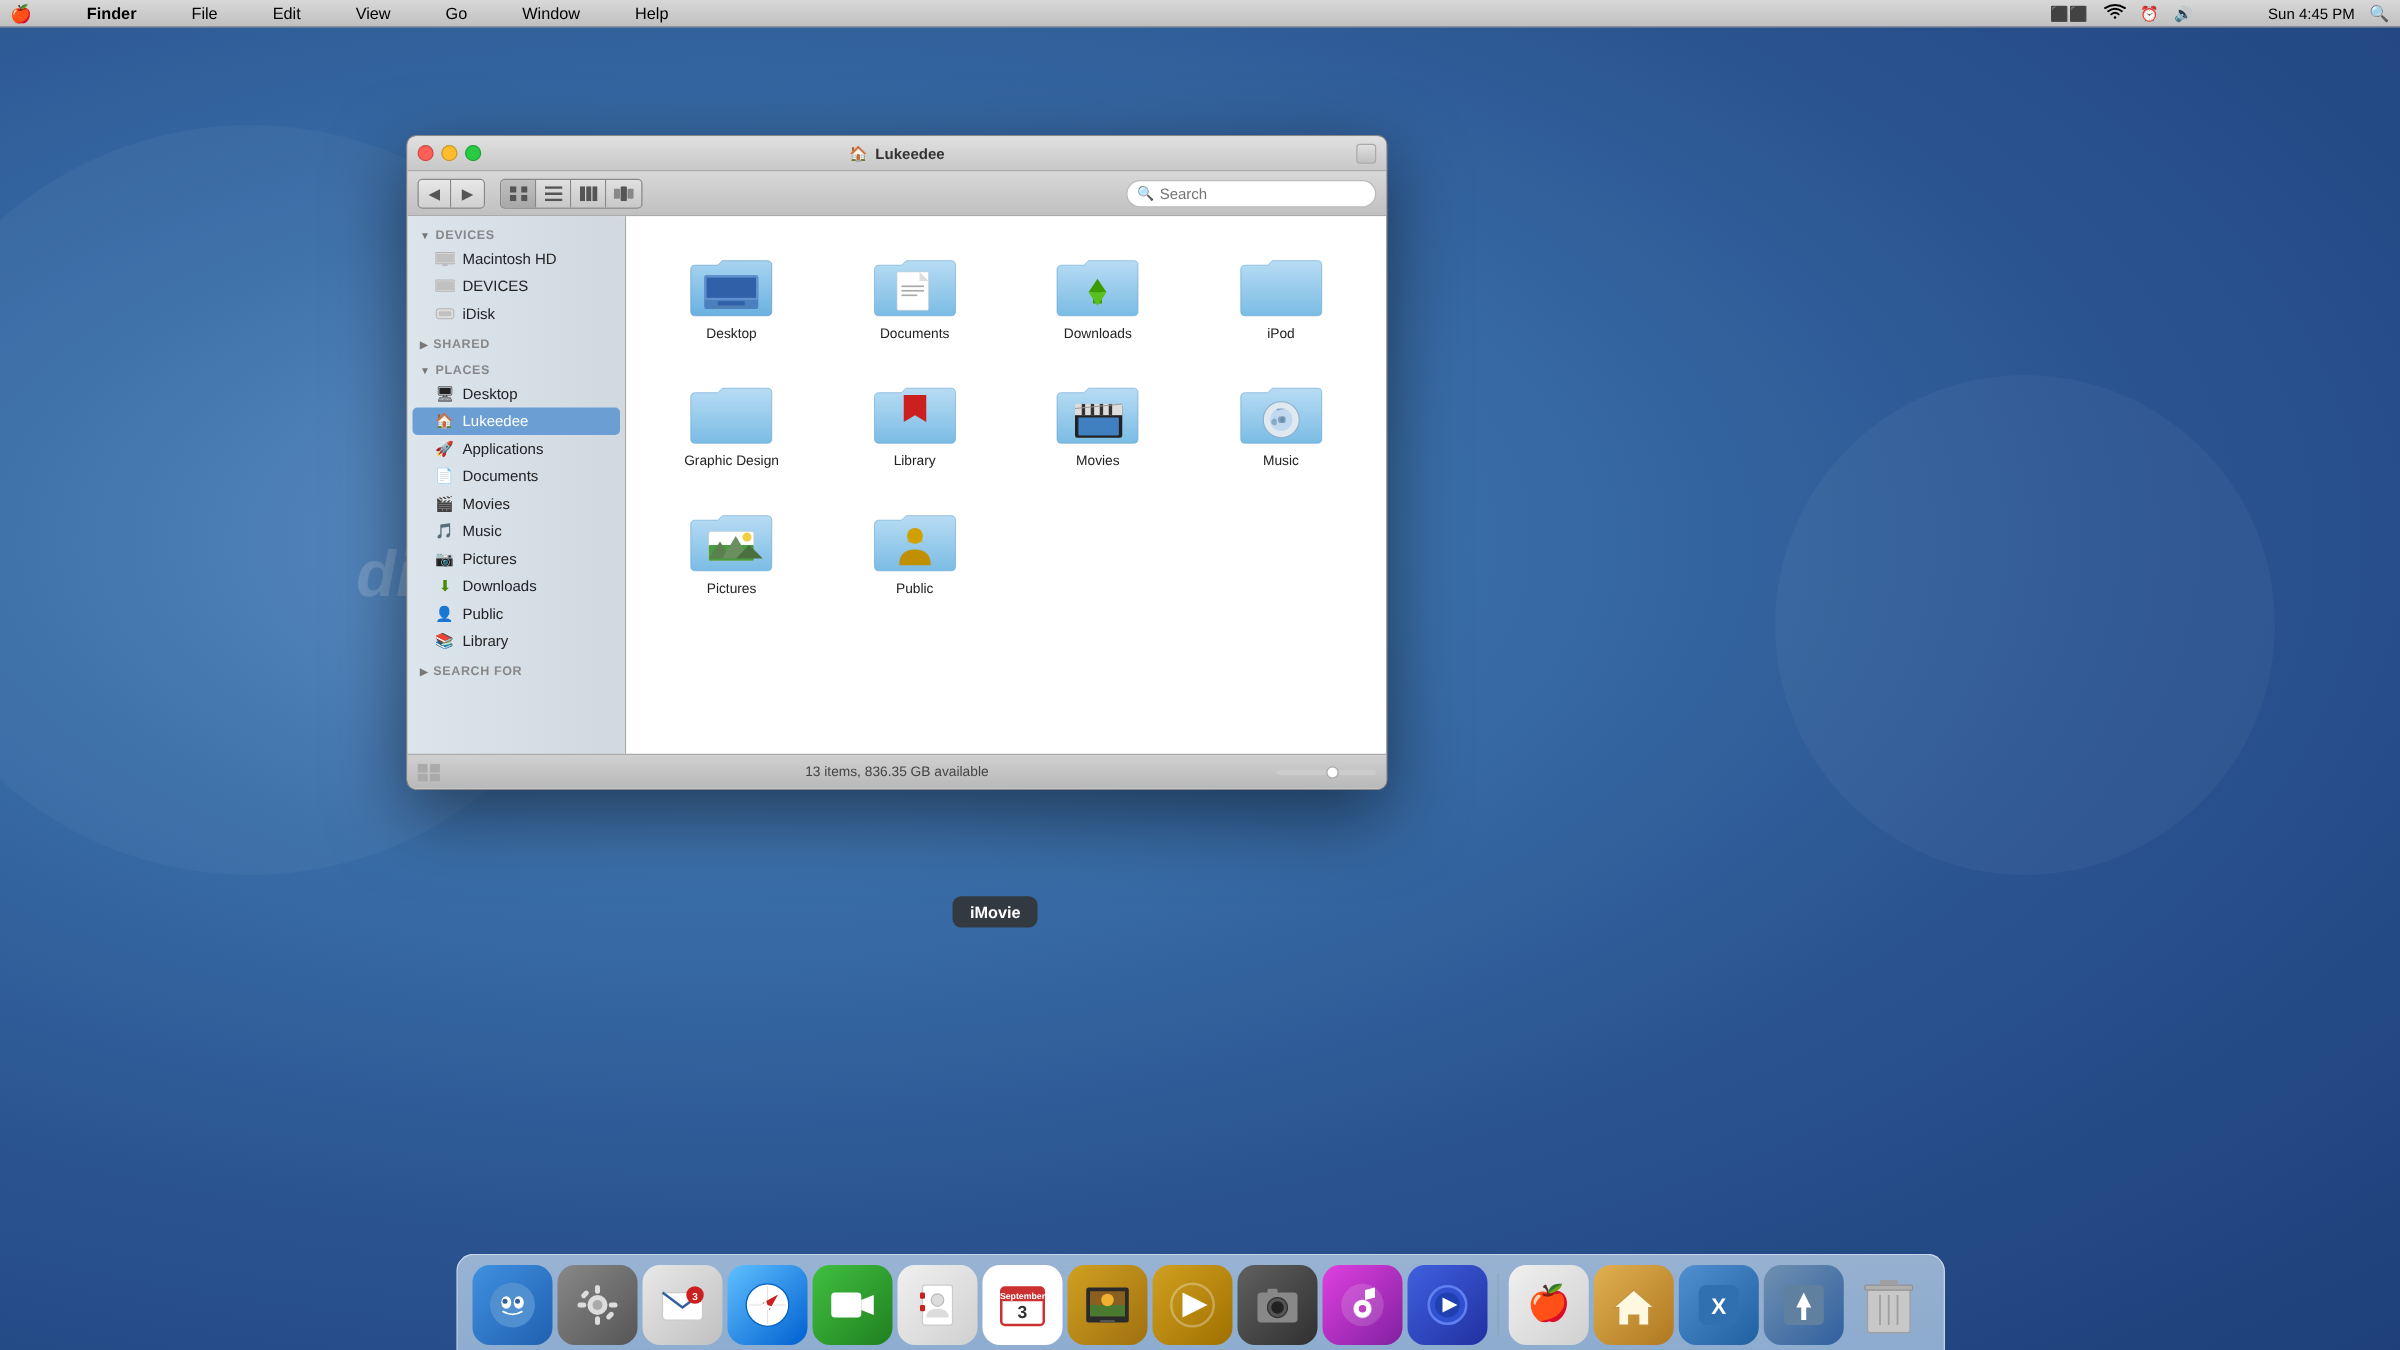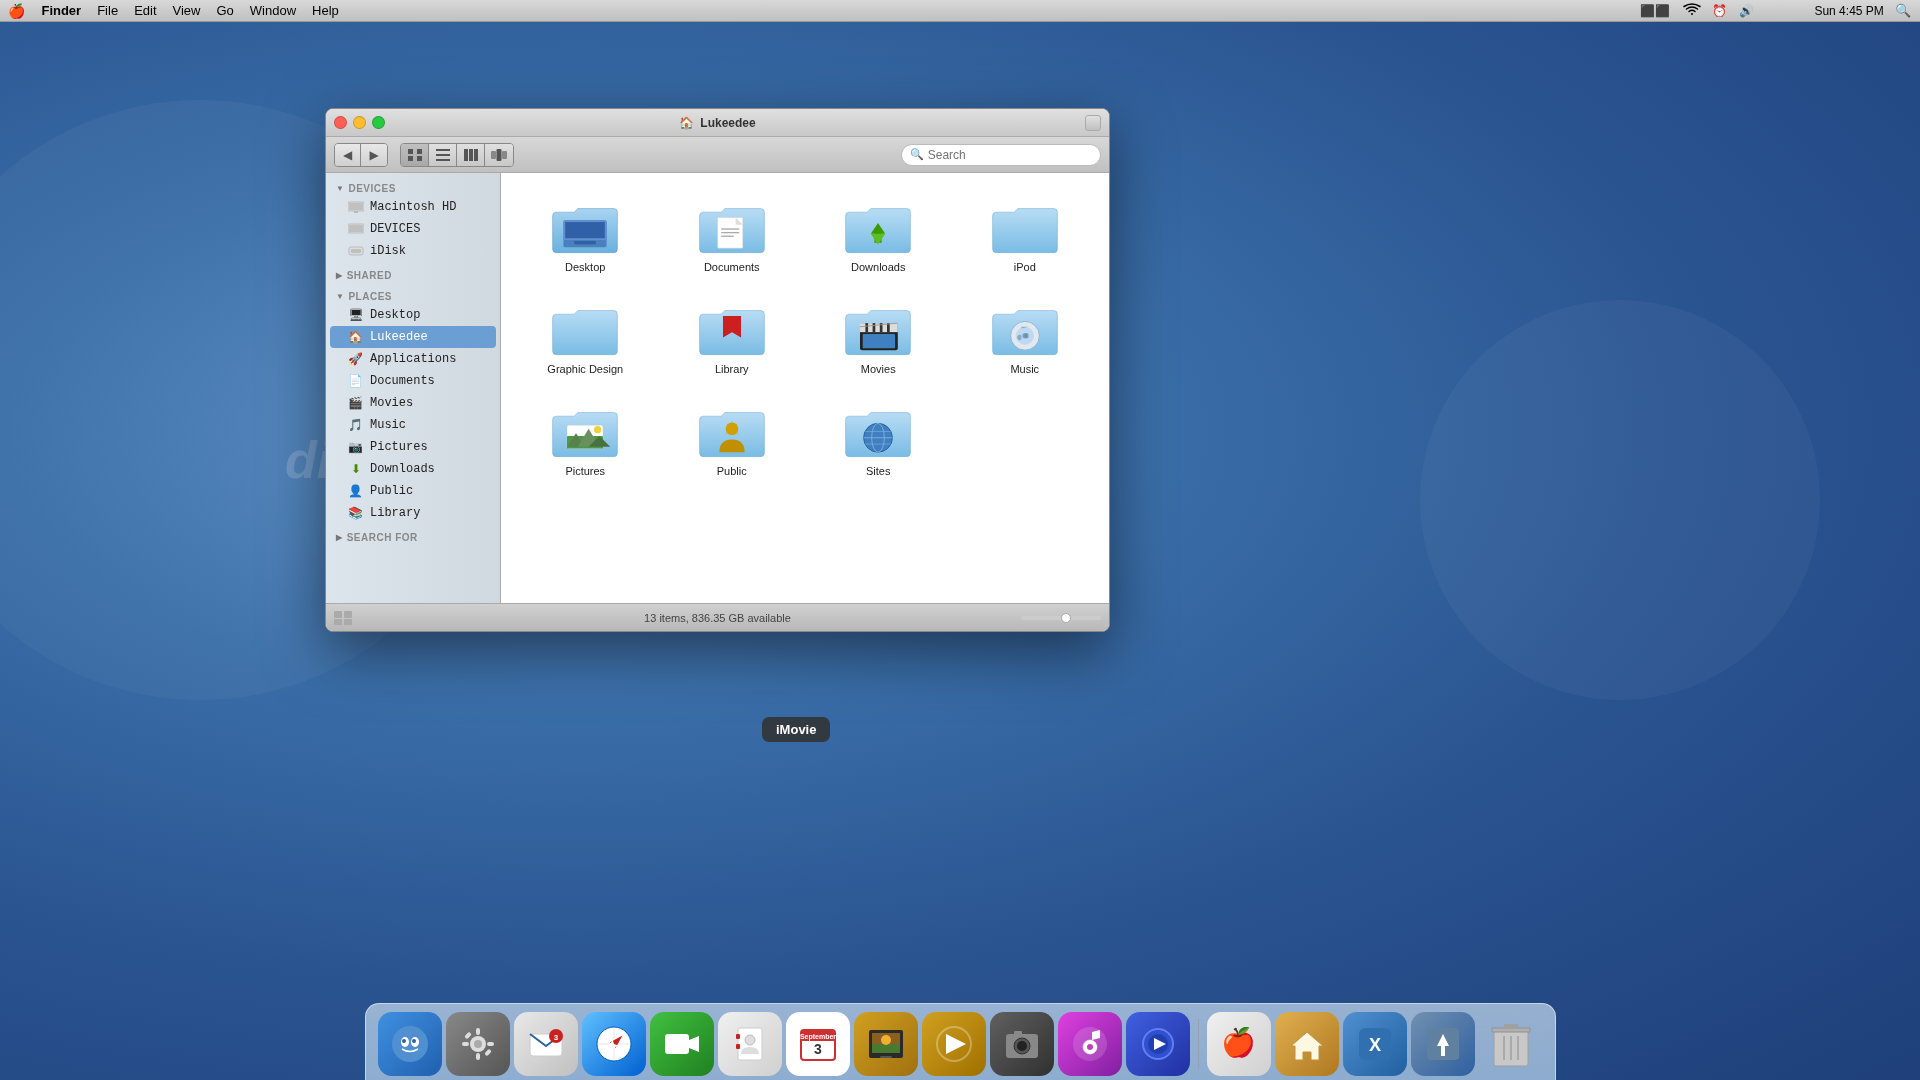--- a/index.html
+++ b/index.html
@@ -28,20 +28,21 @@
     }
     .menubar-apple {
       font-size: 14px;
       cursor: pointer;
     }
     .menubar-item {
       font-size: 13px;
       color: #000;
       cursor: pointer;
       font-weight: 500;
+      margin-left: 28px;
     }
     .menubar-item.active {
       font-weight: 700;
     }
     .menubar-right {
       margin-left: auto;
       display: flex;
       align-items: center;
       gap: 12px;
       font-size: 12px;
@@ -258,21 +259,20 @@
       width: 16px;
       height: 16px;
       display: flex;
       align-items: center;
       justify-content: center;
       font-size: 13px;
       flex-shrink: 0;
     }
     .sidebar-item-label {
       font-size: 12px;
-      font-family: Liberation Mono, monospace;
     }
 
     
     .file-grid-container {
       flex: 1;
       overflow-y: auto;
       background: white;
       padding: 16px;
     }
     .file-grid {
@@ -781,38 +781,20 @@
             <path d="M4 20 Q4 16 8 16 L28 16 L32 12 L72 12 Q76 12 76 16 L76 57 Q76 61 72 61 L8 61 Q4 61 4 57 Z" fill="url(#fg11)" stroke="#60a0d0" stroke-width="0.5"></path>
 
             <circle cx="40" cy="30" r="7" fill="#d0a000"></circle>
             <path d="M26,56 Q26,42 40,42 Q54,42 54,56" fill="#c09000"></path>
 
             <polygon points="40,22 48,36 32,36" fill="#d0a000" opacity="0.3"></polygon>
           </svg>
           <span class="file-label">Public</span>
         </div>
 
-        <div class="file-item">
-          <svg class="folder-svg" viewBox="0 0 80 65">
-            <defs>
-              <linearGradient id="fg12" x1="0%" y1="0%" x2="0%" y2="100%">
-                <stop offset="0%" style="stop-color:#b8dcf4"></stop>
-                <stop offset="100%" style="stop-color:#7abce4"></stop>
-              </linearGradient>
-            </defs>
-            <path d="M4 20 Q4 16 8 16 L28 16 L32 12 L72 12 Q76 12 76 16 L76 57 Q76 61 72 61 L8 61 Q4 61 4 57 Z" fill="url(#fg12)" stroke="#60a0d0" stroke-width="0.5"></path>
-
-            <circle cx="40" cy="40" r="16" fill="#4080c0" stroke="#2060a0" stroke-width="1"></circle>
-            <ellipse cx="40" cy="40" rx="7" ry="16" fill="none" stroke="#80b0e0" stroke-width="1"></ellipse>
-            <line x1="24" y1="40" x2="56" y2="40" stroke="#80b0e0" stroke-width="1"></line>
-            <line x1="26" y1="33" x2="54" y2="33" stroke="#80b0e0" stroke-width="0.7"></line>
-            <line x1="26" y1="47" x2="54" y2="47" stroke="#80b0e0" stroke-width="0.7"></line>
-          </svg>
-          <span class="file-label">Sites</span>
-        </div>
 
       </div>
     </div>
   </div>
 
   <div class="status-bar" style="position:relative;">
     <div class="status-bar-left">
       <svg width="20" height="14" viewBox="0 0 20 14">
         <rect x="0" y="0" width="8" height="7" rx="1" fill="#aaa"></rect>
         <rect x="0" y="8" width="8" height="7" rx="1" fill="#aaa"></rect>

